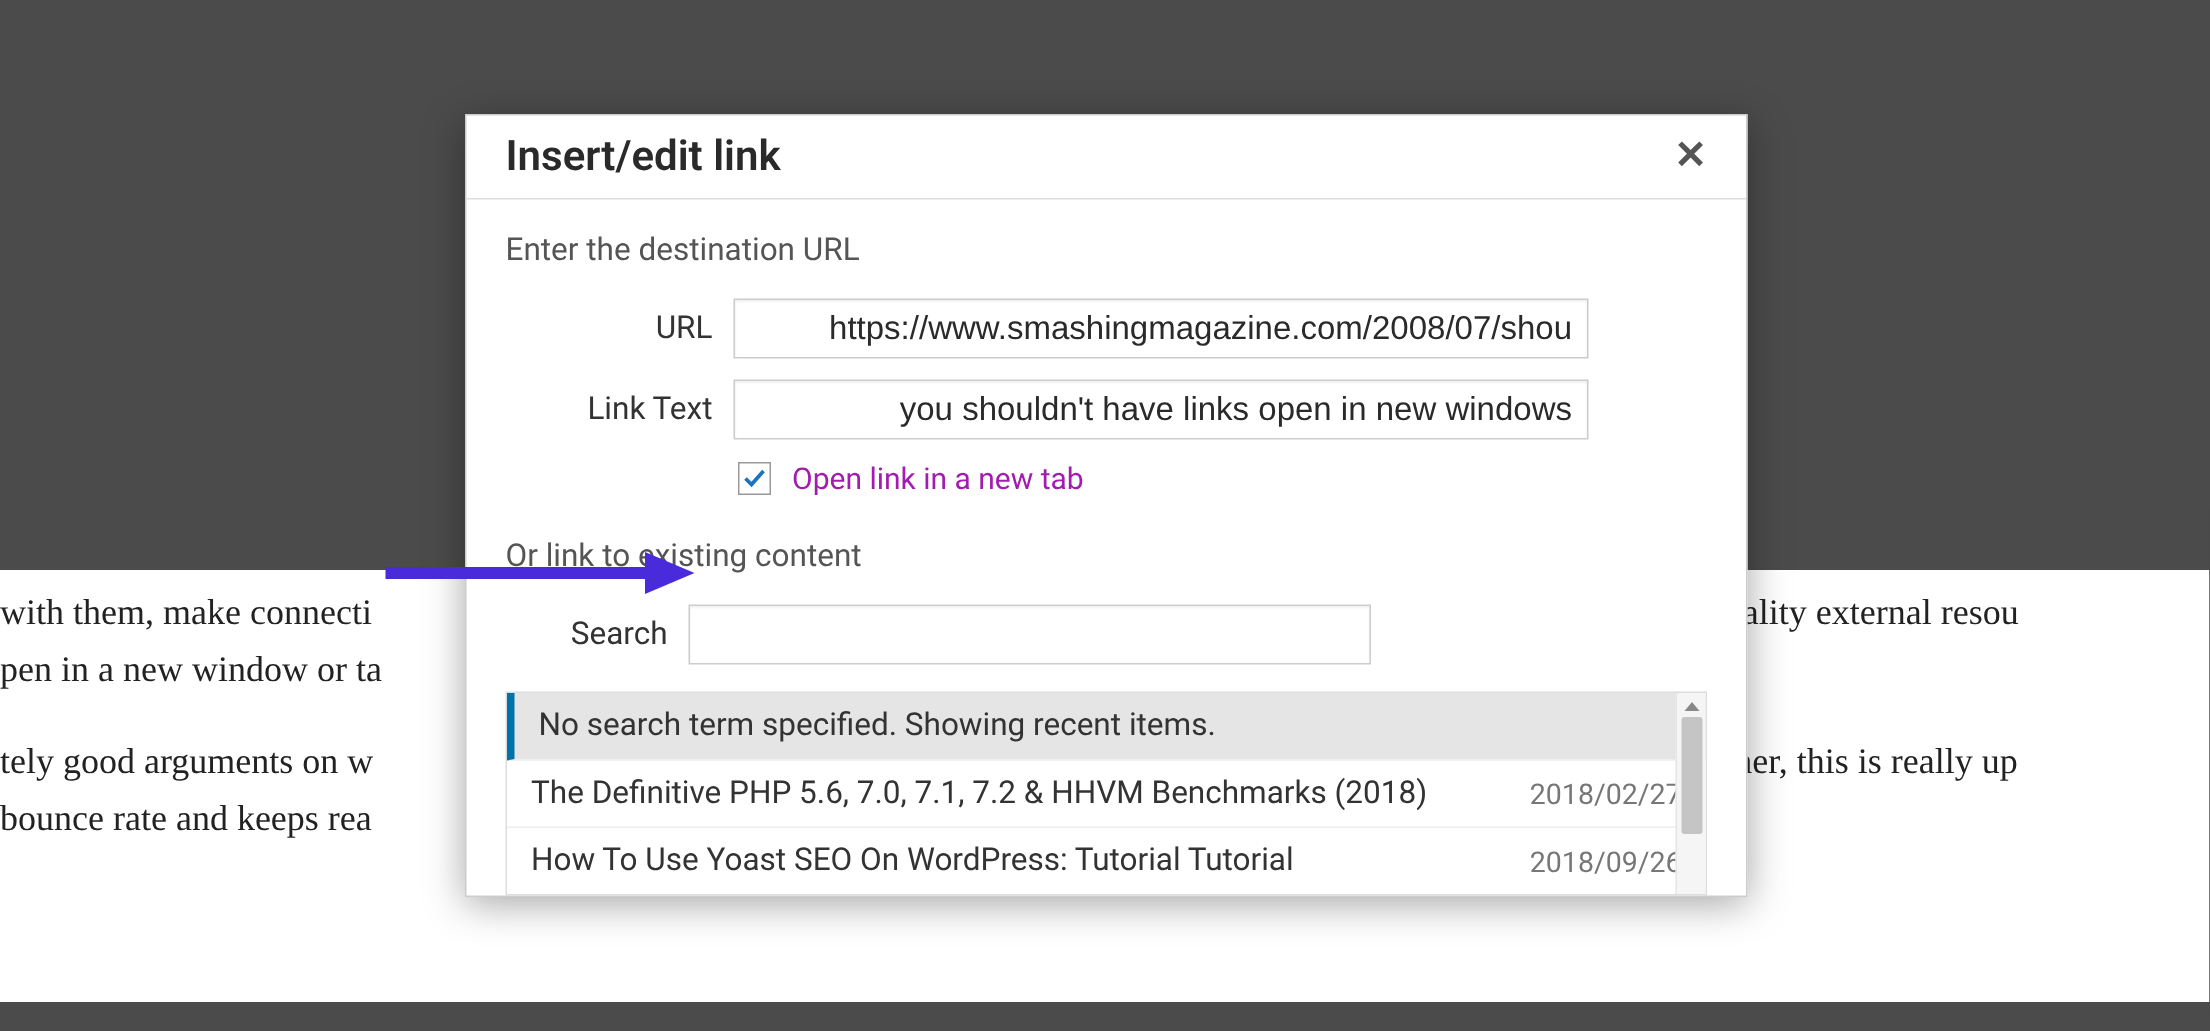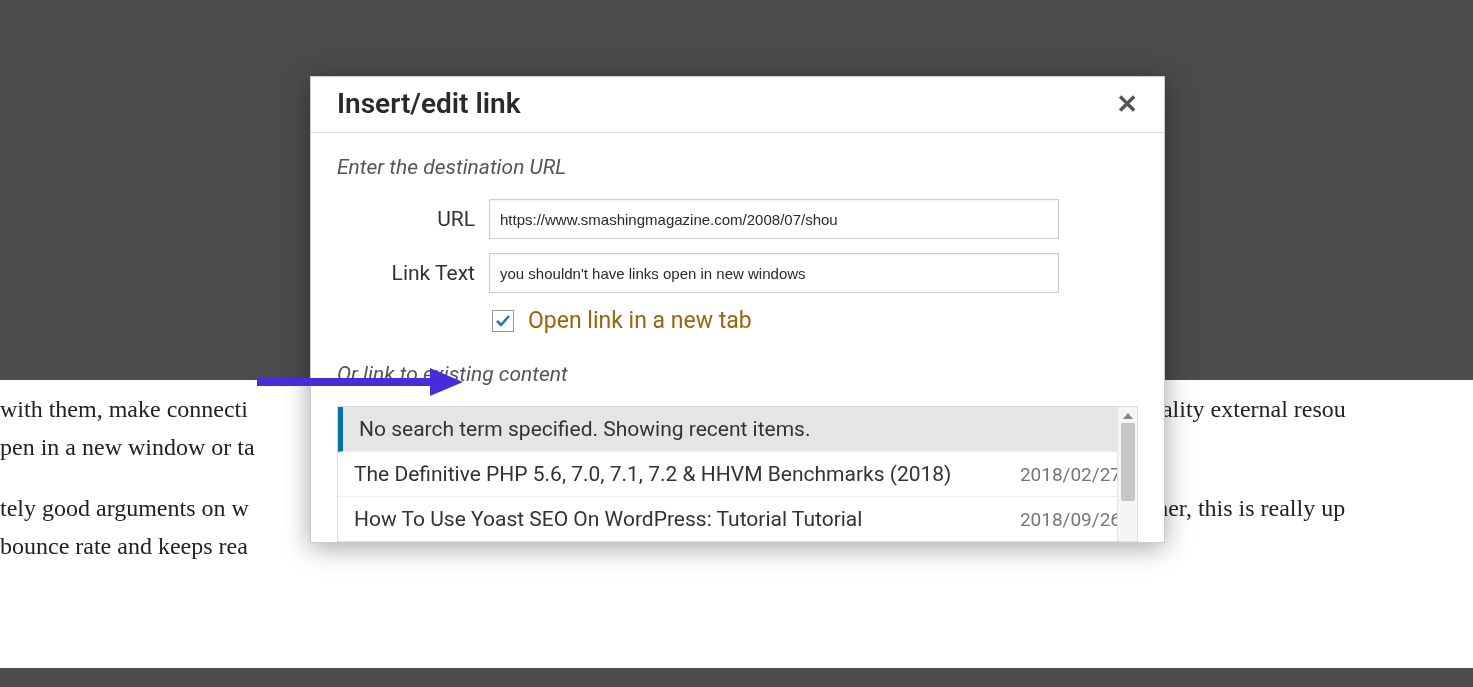--- a/index.html
+++ b/index.html
@@ -50,21 +50,20 @@
       font-weight: bold;
       color: #555;
       cursor: pointer;
       line-height: 1;
       user-select: none;
     }
     .dialog-body {
       padding: 22px 26px 0 26px;
     }
     .section-heading {
-      font-style: italic;
       font-size: 21px;
       color: #555;
       margin-bottom: 20px;
     }
     .form-row {
       display: flex;
       align-items: center;
       margin-bottom: 14px;
     }
     .form-label {
@@ -73,23 +72,24 @@
       padding-right: 14px;
       font-size: 21px;
       color: #333;
     }
     .text-input {
       flex: 1;
       max-width: 570px;
       height: 40px;
       border: 1px solid #ccc;
       padding: 4px 10px;
-      font-size: 15px;
+      font-size: 22px;
       color: #2a2a2a;
       box-shadow: inset 0 1px 2px rgba(0,0,0,0.07);
+      text-align: right;
     }
     .checkbox-row {
       display: flex;
       align-items: center;
       margin-left: 155px;
       margin-bottom: 28px;
       position: relative;
     }
     .checkbox {
       width: 22px;
@@ -97,22 +97,22 @@
       border: 1px solid #999;
       display: flex;
       align-items: center;
       justify-content: center;
       cursor: pointer;
       background: #fff;
     }
     .checkbox svg { width: 16px; height: 16px; }
     .checkbox-label {
       margin-left: 14px;
-      font-size: 23px;
-      color: #a16207;
+      font-size: 20px;
+      color: #a21caf;
     }
     .search-input {
       width: 455px;
       height: 40px;
       border: 1px solid #ccc;
       padding: 4px 10px;
       font-size: 21px;
       box-shadow: inset 0 1px 2px rgba(0,0,0,0.07);
     }
     .results {
@@ -222,20 +222,24 @@
       <div class="checkbox">
         <svg viewBox="0 0 16 16">
             <polyline points="2,8 6,12 14,3" fill="none" stroke="#1e73be" stroke-width="2.5"></polyline>
           </svg>
       </div>
       <div class="checkbox-label">Open link in a new tab</div>
     </div>
 
     <div class="section-heading">Or link to existing content</div>
 
+    <div class="form-row">
+      <div class="form-label" style="width:122px;">Search</div>
+      <input class="search-input" type="text" value="" style="">
+    </div>
 
     <div class="results">
       <div class="results-header">No search term specified. Showing recent items.</div>
       <div class="result-item">
         <span>The Definitive PHP 5.6, 7.0, 7.1, 7.2 &amp; HHVM Benchmarks (2018)</span>
         <span class="result-date">2018/02/27</span>
       </div>
       <div class="result-item" style="border-bottom:none;">
         <span>How To Use Yoast SEO On WordPress: Tutorial Tutorial</span>
         <span class="result-date">2018/09/26</span>

